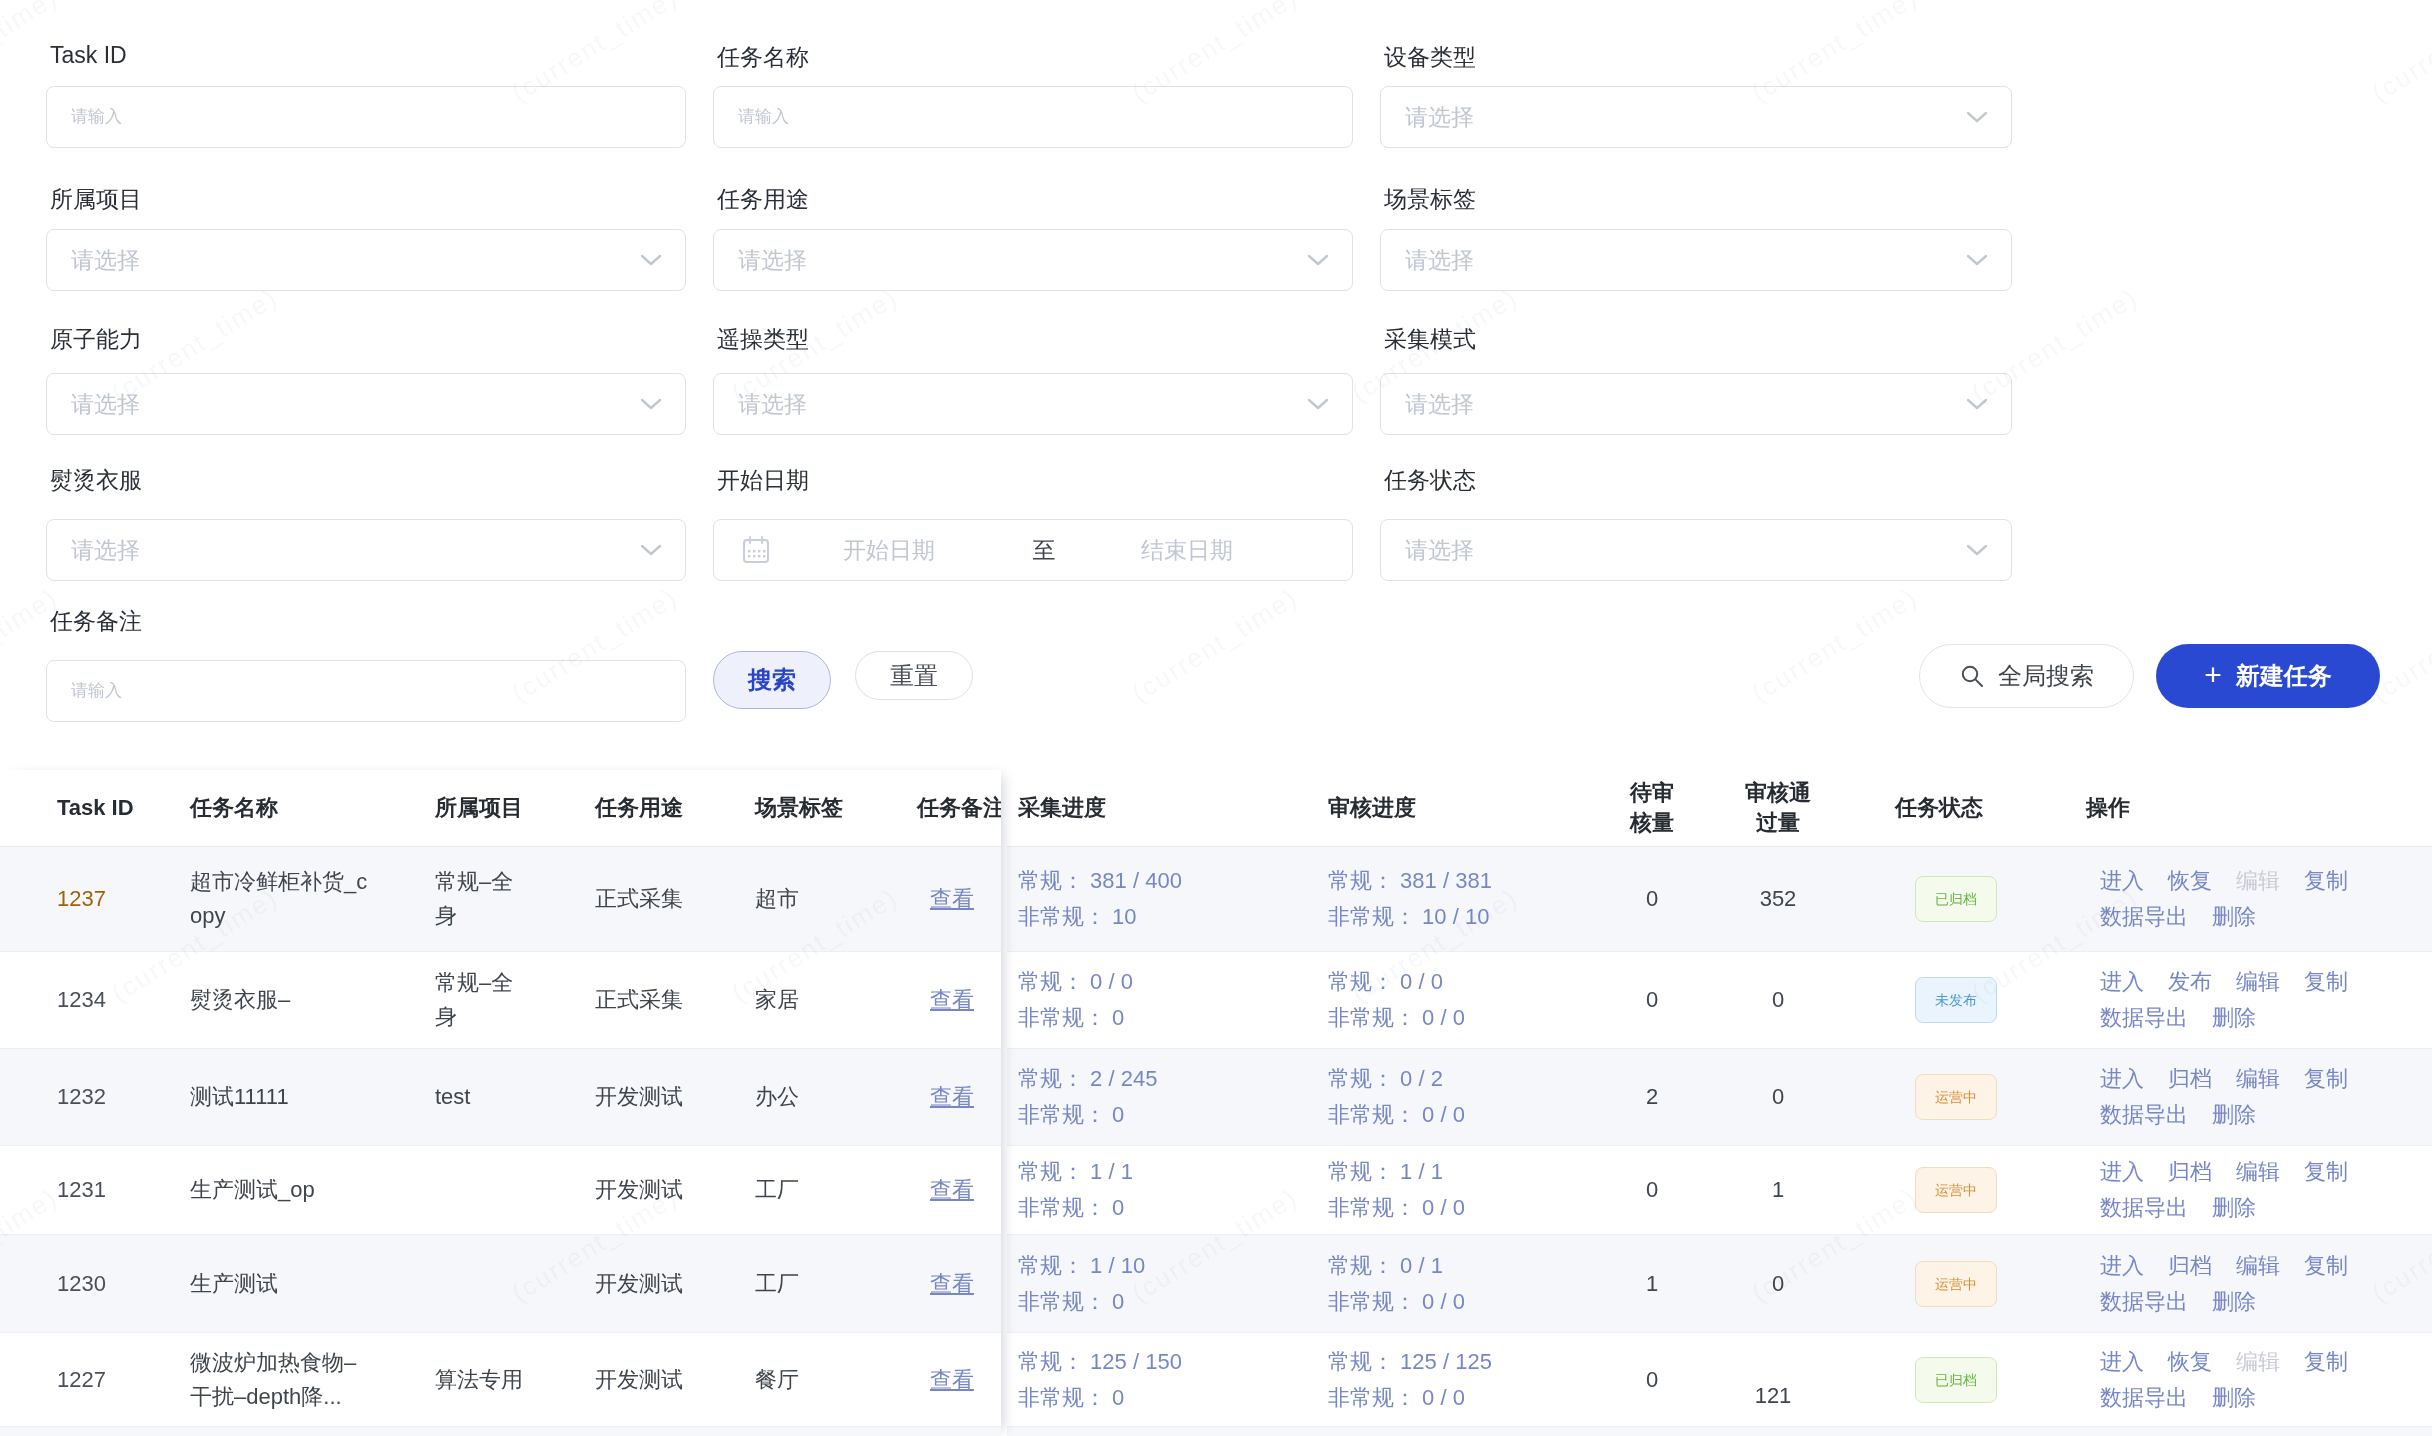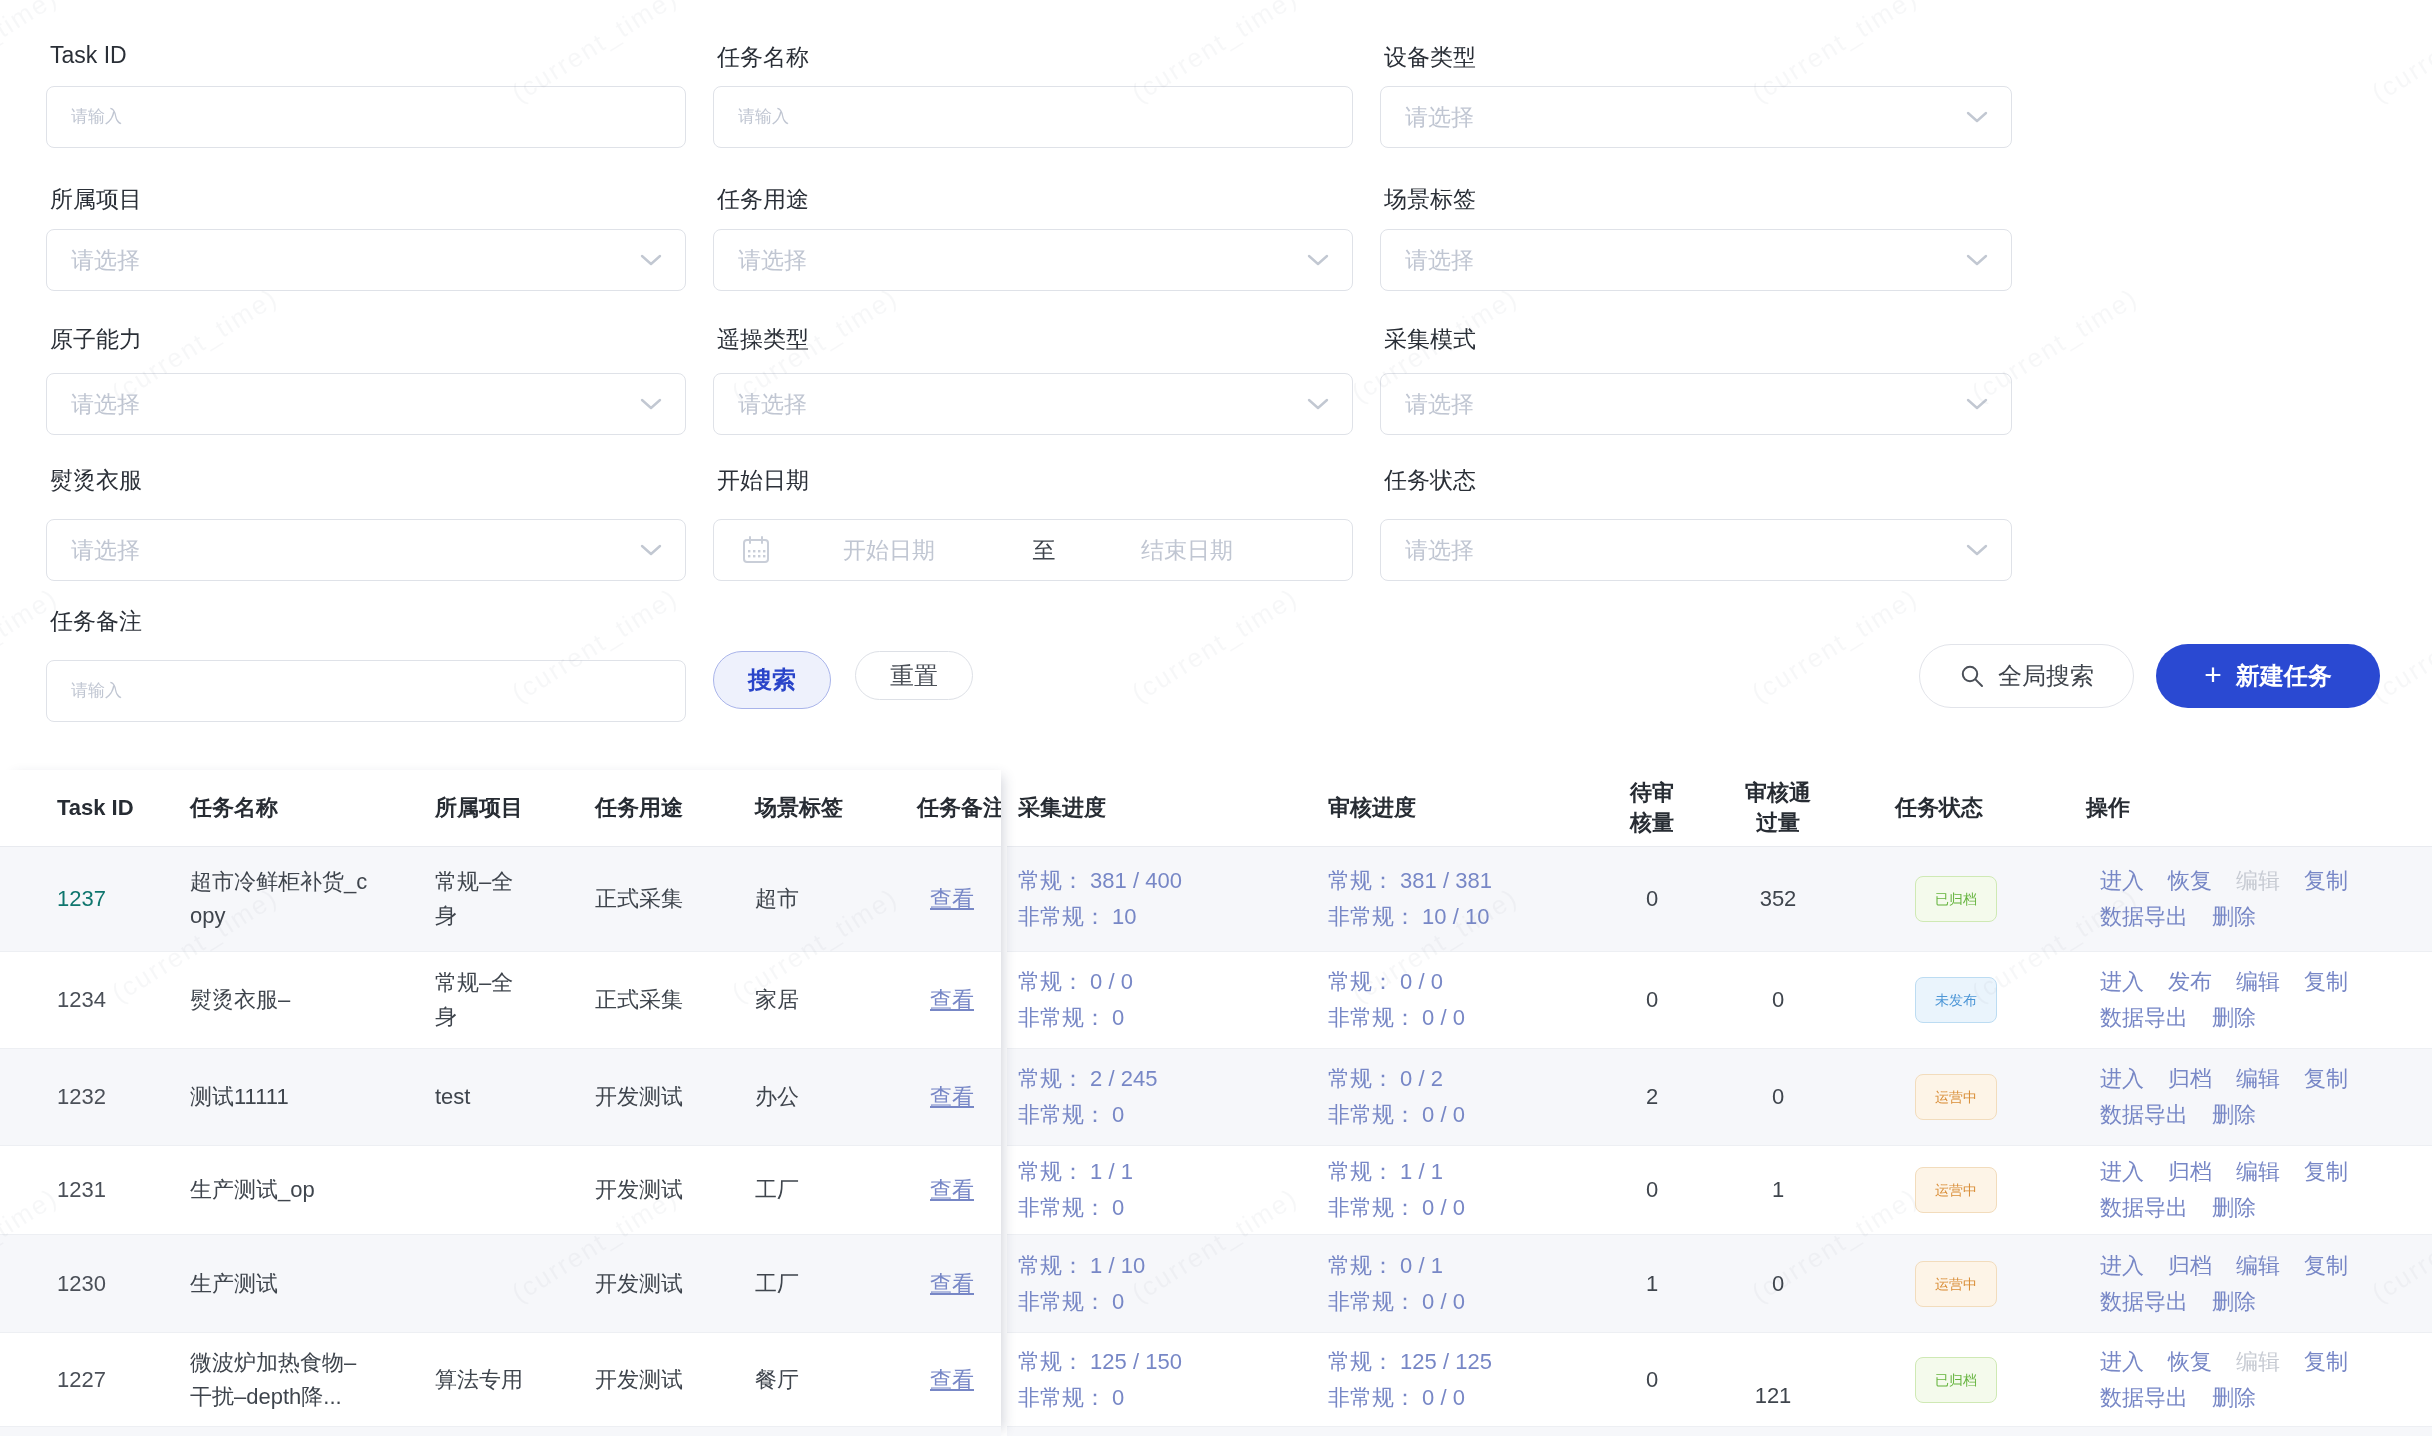--- a/index.html
+++ b/index.html
@@ -179,21 +179,21 @@
   <div class="pane" id="t-left">
       <div class="thead">
         <div class="hcell" style="left: 57px;">Task ID</div>
         <div class="hcell" style="left: 190px;">任务名称</div>
         <div class="hcell" style="left: 435px;">所属项目</div>
         <div class="hcell" style="left: 595px;">任务用途</div>
         <div class="hcell" style="left: 755px;">场景标签</div>
         <div class="hcell" style="left: 917px;">任务备注</div>
       </div>
       <div class="trow stripe" style="height: 105px;">
-        <div class="cell" style="left: 57px; color: #0f766e;">1237</div>
+        <div class="cell" style="left: 57px; color: #a16207;">1237</div>
         <div class="cell wrap" style="left: 190px; width: 182px;">超市冷鲜柜补货_copy</div>
         <div class="cell wrap" style="left: 435px; width: 92px;">常规–全身</div>
         <div class="cell" style="left: 595px;">正式采集</div>
         <div class="cell" style="left: 755px;">超市</div>
         <div class="cell link u" style="left: 930px;">查看</div>
       </div>
       <div class="trow" style="height: 97px;">
         <div class="cell" style="left: 57px; color: rgb(75, 80, 88);">1234</div>
         <div class="cell wrap" style="left: 190px; width: 182px;">熨烫衣服–</div>
         <div class="cell wrap" style="left: 435px; width: 92px;">常规–全身</div>

